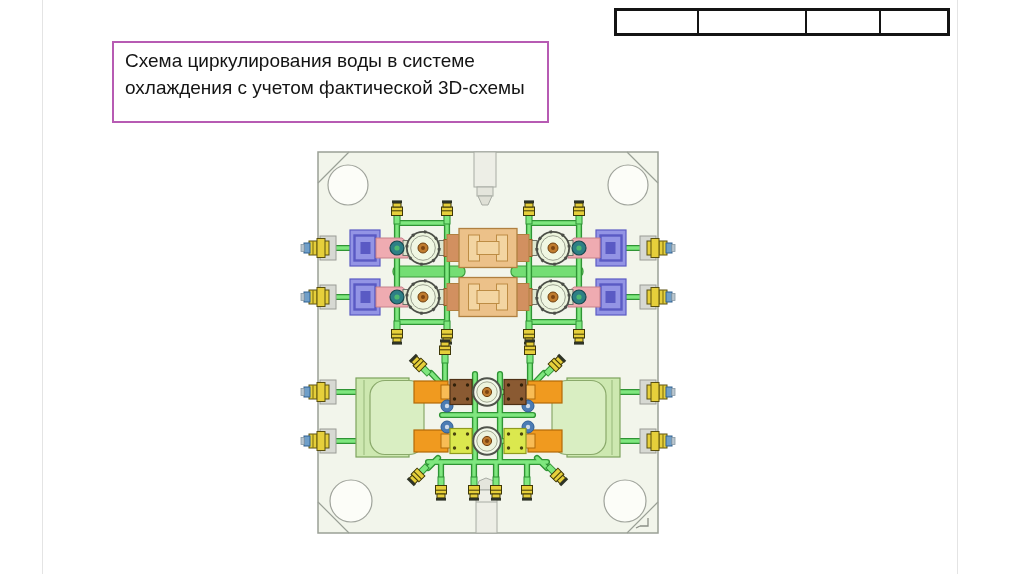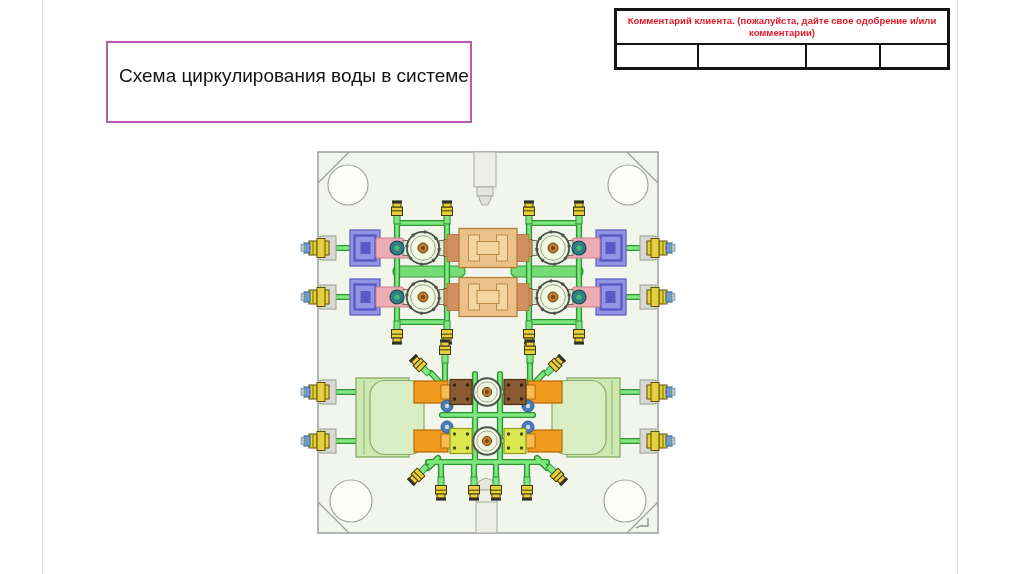--- a/index.html
+++ b/index.html
@@ -6,23 +6,23 @@
   body{
     width:1024px;height:574px;position:relative;overflow:hidden;
     background:#ffffff;
     font-family:"Liberation Sans", sans-serif;
   }
   .vline{position:absolute;top:0;width:1px;height:574px;background:var(--slide-edge);}
   .vline.left{left:42px;} .vline.right{left:957px;}
 
   
   .title-box{
-    position:absolute;left:106px;top:41px;width:366px;height:82px;
+    position:absolute;left:112px;top:41px;width:437px;height:82px;
     box-sizing:border-box;border:2px solid var(--title-border);
-    background:#ffffff;padding:20px 11px;
+    background:#ffffff;padding:5px 11px;
   }
   .title-box .line{
     font-size:19px;line-height:26.5px;color:#141414;white-space:nowrap;
   }
 
   
   table.comment{
     position:absolute;left:614px;top:8px;width:333px;
     border-collapse:collapse;table-layout:fixed;
     background:#ffffff;
@@ -44,33 +44,31 @@
   .sq rect{stroke-width:1.2;}
 </style>
 </head>
 <body>
 
 <div class="vline left"></div>
 <div class="vline right"></div>
 
 <div class="title-box">
   <div class="line">Схема циркулирования воды в системе</div>
+  <div class="line">охлаждения с учетом фактической 3D-схемы</div>
 </div>
 
 <table class="comment">
   <colgroup>
       <col style="width:82px">
       <col style="width:108px">
       <col style="width:74px">
       <col style="width:69px">
     </colgroup>
   <tbody>
-      <tr>
-    <td class="thead" colspan="4">Комментарий клиента. (пожалуйста, дайте свое одобрение и/или комментарии)</td>
-  </tr>
   <tr>
     <td class="empty"></td>
     <td class="empty"></td>
     <td class="empty"></td>
     <td class="empty"></td>
   </tr>
 </tbody>
   </table>
 
 <svg class="diagram" viewBox="300 140 376 400">

